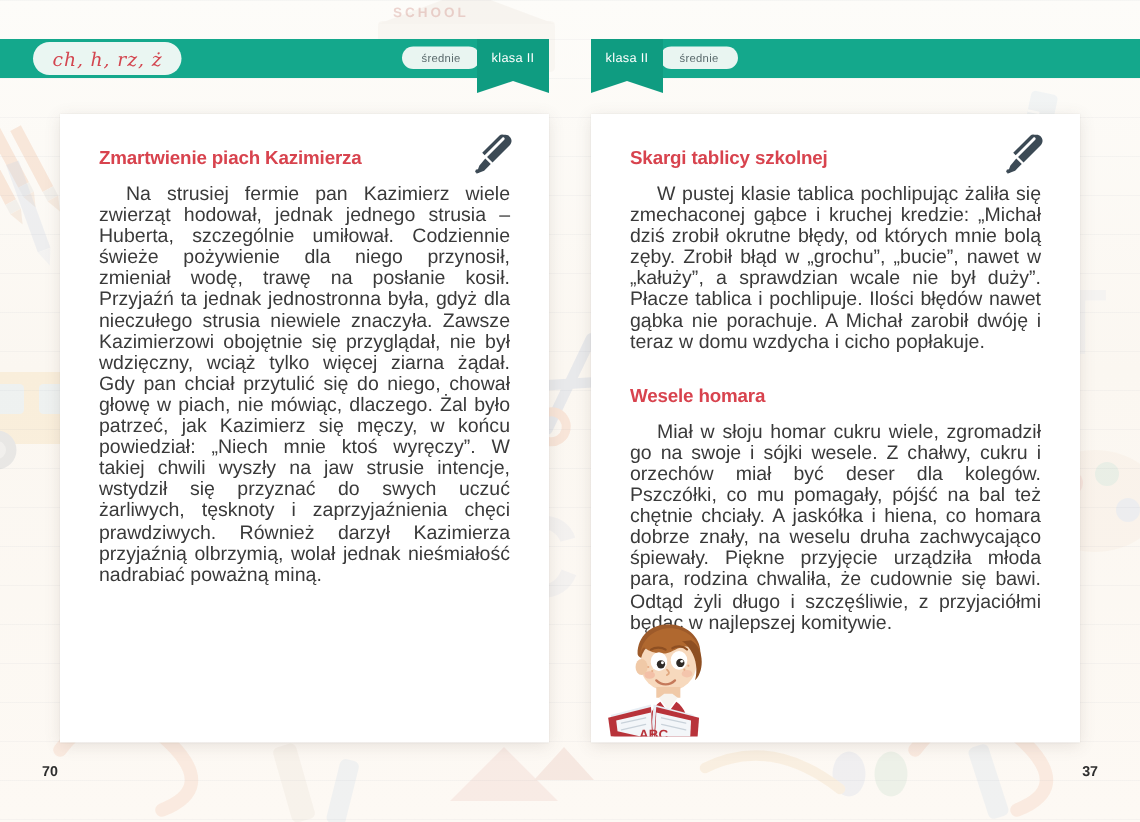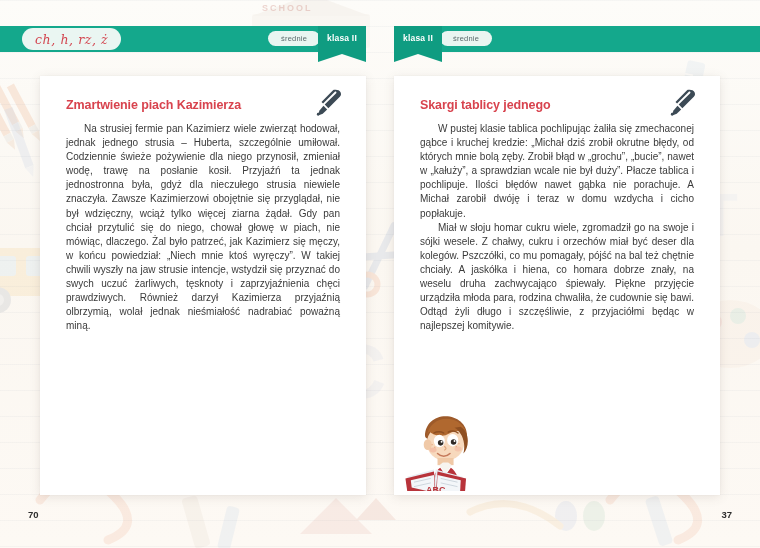--- a/index.html
+++ b/index.html
@@ -122,21 +122,21 @@
     z-index: 9;
     clip-path: polygon(0 0, 100% 0, 100% 100%, 50% 78%, 0 100%);
     display: flex;
     align-items: flex-start;
     justify-content: center;
     padding-top: 7px;
   }
   .class-ribbon span {
     color: #ffffff;
     font-size: 8.5px;
-    font-weight: bold;
+    font-weight: normal;
     letter-spacing: 0.2px;
     white-space: nowrap;
   }
   .page-left .class-ribbon  { right: 14px; }
   .page-right .class-ribbon { left: 14px; }
 
   
   .paper {
     position: absolute;
     top: 76px;
@@ -169,21 +169,21 @@
   .sec-title {
     color: #d8434e;
     font-size: 12.5px;
     font-weight: bold;
     letter-spacing: -0.1px;
     margin-bottom: 10px;
   }
   .sec-title.second { margin-top: 22px; }
   .body-text {
     color: #3a3a3a;
-    font-size: 10px;
+    font-size: 13px;
     line-height: 14.1px;
     text-align: justify;
     text-indent: 18px;
     letter-spacing: 0.01px;
     word-spacing: 0.1px;
   }
 
   
   .page-number {
     position: absolute;
@@ -372,23 +372,24 @@
 
       <svg class="pen-icon" viewBox="0 0 40 40" xmlns="http://www.w3.org/2000/svg">
         <g fill="#3c4a55">
           <path d="M31.8 4.6c2.6 0 4.7 2.1 4.7 4.7 0 1.3-.5 2.5-1.4 3.4L21.6 26.2l-4.3-4.3L30.8 8.4c.2-.2.3-.5.3-.8 0-.6-.5-1.1-1.1-1.1-.3 0-.6.1-.8.3L15.4 20.6l-1.9-1.9L27.1 5.1c1.2-1.2 2.9-.5 4.7-.5z"></path>
           <path d="M15.9 23.2l4.3 4.3-5.2 5.2-6.1 2.4 2.3-6.2z"></path>
           <circle cx="9.6" cy="33.1" r="1.5"></circle>
         </g>
       </svg>
 
       <div class="content">
-        <div class="sec-title">Skargi tablicy jednego</div>
+        <div class="sec-title">Skargi tablicy szkolnej</div>
         <p class="body-text">W pustej klasie tablica pochlipując żaliła się zmechaconej gąbce i kruchej kredzie: „Michał dziś zrobił okrutne błędy, od których mnie bolą zęby. Zrobił błąd w „grochu”, „bucie”, nawet w „kałuży”, a sprawdzian wcale nie był duży”. Płacze tablica i pochlipuje. Ilości błędów nawet gąbka nie porachuje. A Michał zarobił dwóję i teraz w domu wzdycha i cicho popłakuje.</p>
 
+        <div class="sec-title second">Wesele homara</div>
         <p class="body-text">Miał w słoju homar cukru wiele, zgromadził go na swoje i sójki wesele. Z chałwy, cukru i orzechów miał być deser dla kolegów. Pszczółki, co mu pomagały, pójść na bal też chętnie chciały. A jaskółka i hiena, co homara dobrze znały, na weselu druha zachwycająco śpiewały. Piękne przyjęcie urządziła młoda para, rodzina chwaliła, że cudownie się bawi. Odtąd żyli długo i szczęśliwie, z przyjaciółmi będąc w najlepszej komitywie.</p>
       </div>
 
       <svg class="boy-illustration" viewBox="0 0 100 92" xmlns="http://www.w3.org/2000/svg">
 
         <path d="M22 30c0-13 10-22 23-22s24 9 24 21c0 5-2 8-3 10-1-6-4-9-7-10-5-2-11 0-17-2-5-2-8-4-10-1-2 2-2 6-2 9-4-1-8-2-8-5z" fill="#9d5a2a"></path>
 
         <ellipse cx="45" cy="38" rx="21" ry="20" fill="#f7d9bd"></ellipse>
 
         <ellipse cx="25" cy="40" rx="4.5" ry="6" fill="#f0c9a7"></ellipse>

